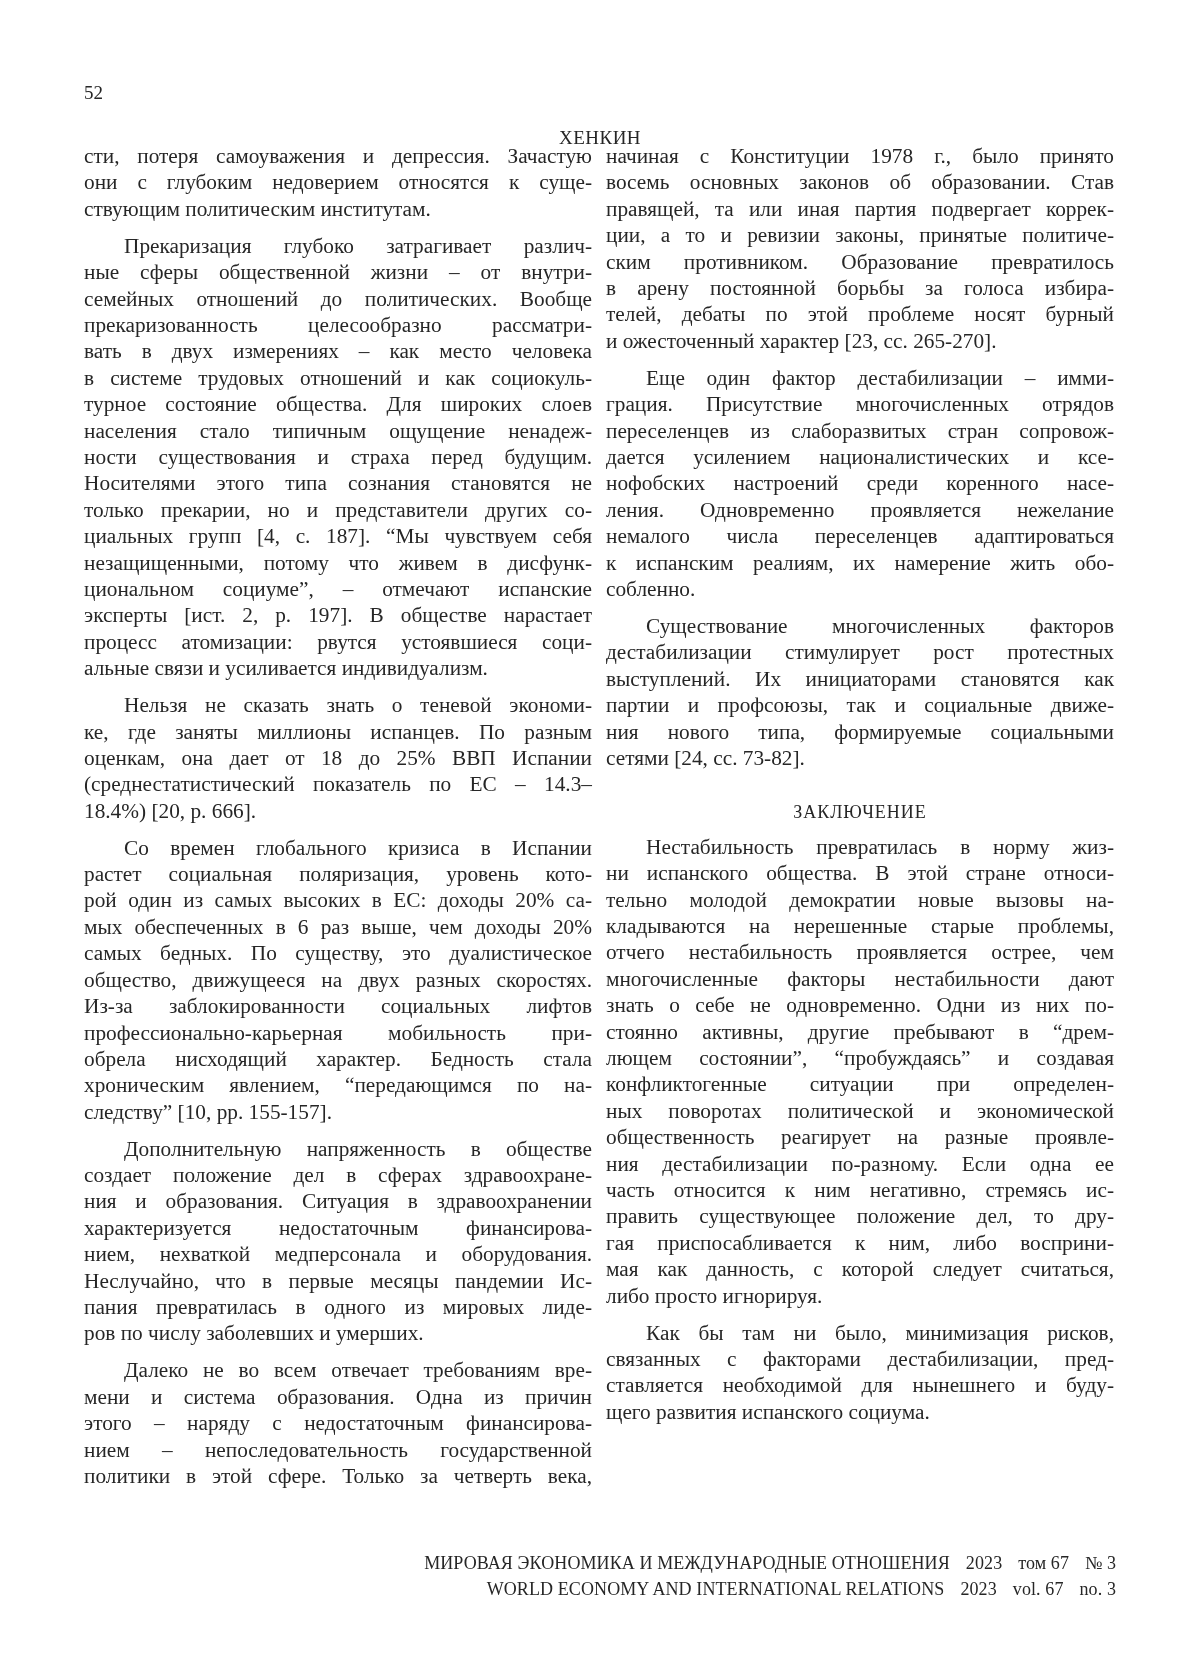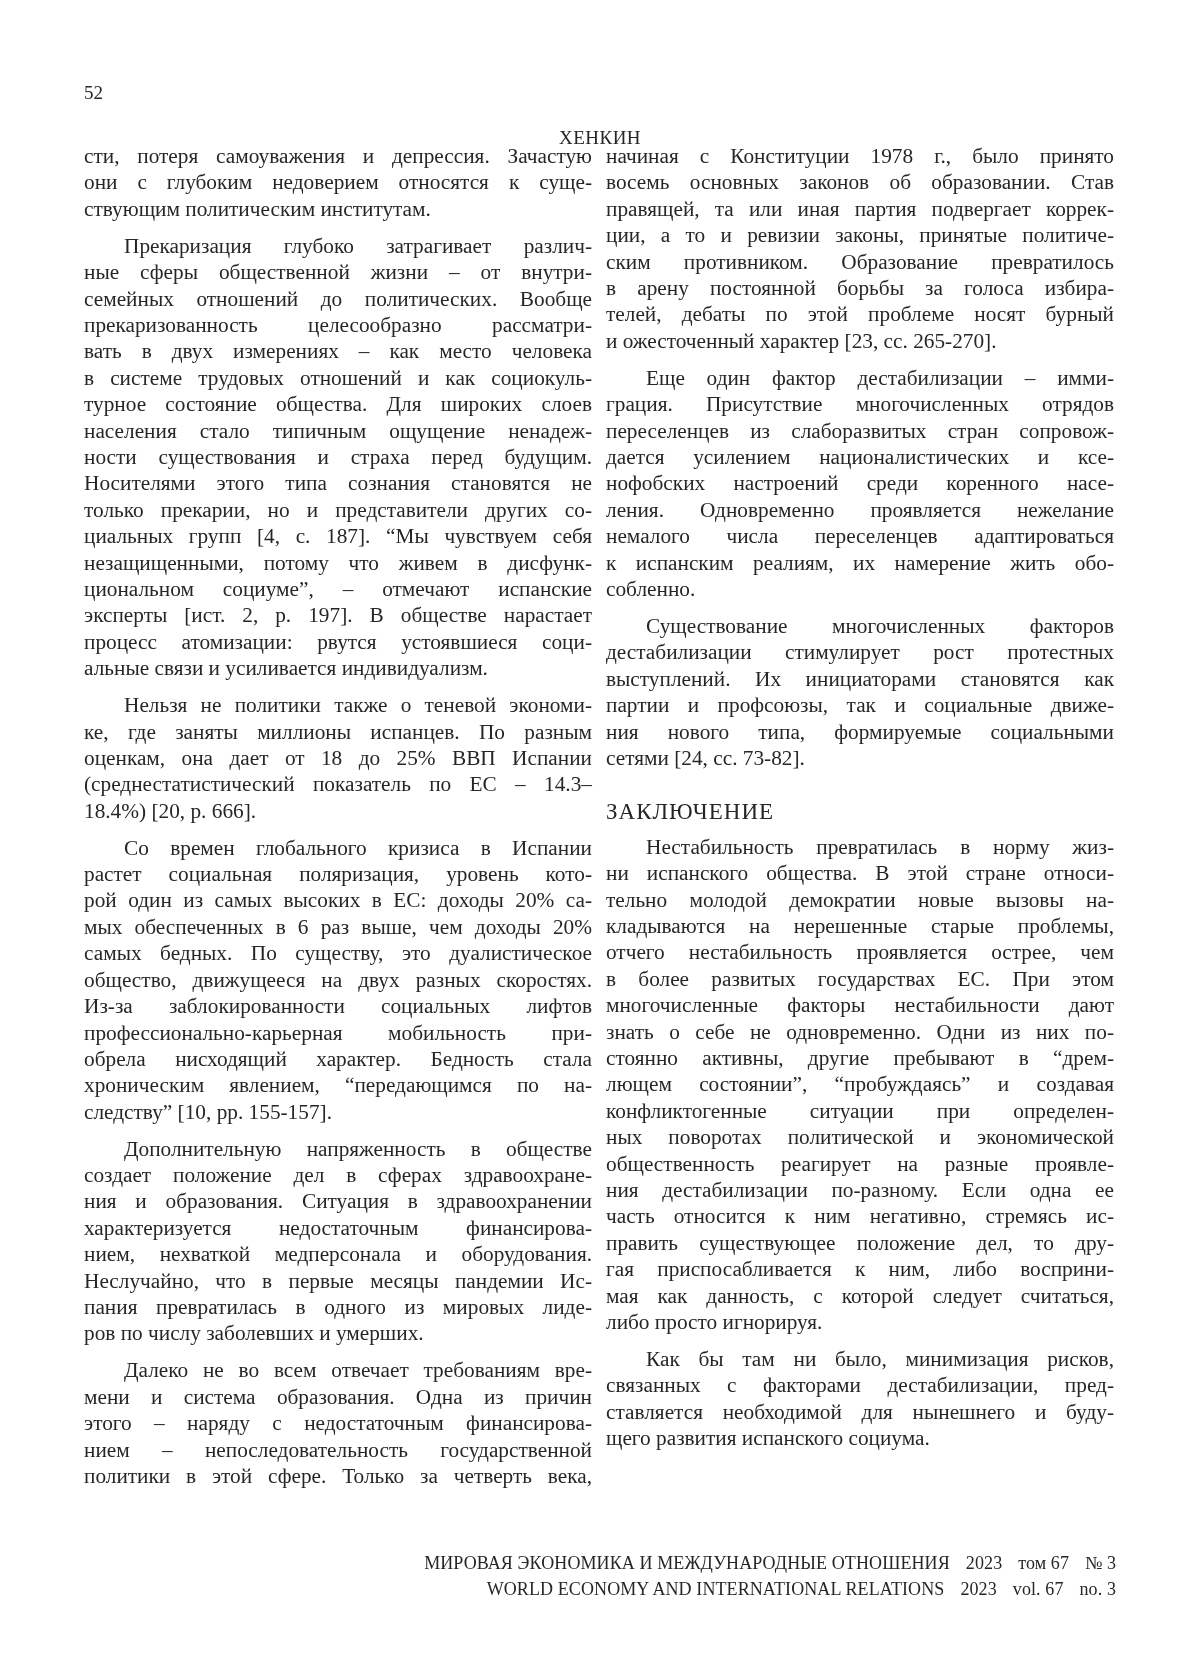--- a/index.html
+++ b/index.html
@@ -24,21 +24,21 @@
   .col-right { left: 606px; }
   .col p { margin: 0 0 10.5px 0; text-indent: 40px; }
   .col p.cont { text-indent: 0; }
   .col .line { display: block; text-align: justify; text-align-last: justify; white-space: nowrap; }
   .col .line.last { text-align-last: left; }
   .col p .line:first-child { padding-left: 40px; }
   .col p.cont .line:first-child { padding-left: 0; }
   .col p { text-indent: 0; }
 
   .section-title {
-    text-align: left; font-size: 23px; letter-spacing: 1px;
+    text-align: center; font-size: 18px; letter-spacing: 1px;
     margin: 28px 0 8px 0; text-indent: 0;
   }
 
   .footer {
     position: absolute; right: 84px; font-size: 18px; white-space: nowrap;
     text-align: right; letter-spacing: 0.1px;
   }
   .footer-ru { top: 1553px; }
   .footer-en { top: 1579px; font-family: Liberation Serif, serif; }
   .footer .gap { display: inline-block; width: 16px; }
@@ -70,21 +70,21 @@
       <span class="line">Носителями этого типа сознания становятся не</span>
       <span class="line">только прекарии, но и представители других со-</span>
       <span class="line">циальных групп [4, с. 187]. “Мы чувствуем себя</span>
       <span class="line">незащищенными, потому что живем в дисфунк-</span>
       <span class="line">циональном социуме”, – отмечают испанские</span>
       <span class="line">эксперты [ист. 2, р. 197]. В обществе нарастает</span>
       <span class="line">процесс атомизации: рвутся устоявшиеся соци-</span>
       <span class="line last">альные связи и усиливается индивидуализм.</span>
     </p>
     <p>
-      <span class="line">Нельзя не политики также о теневой экономи-</span>
+      <span class="line">Нельзя не сказать знать о теневой экономи-</span>
       <span class="line">ке, где заняты миллионы испанцев. По разным</span>
       <span class="line">оценкам, она дает от 18 до 25% ВВП Испании</span>
       <span class="line">(среднестатистический показатель по ЕС – 14.3–</span>
       <span class="line last">18.4%) [20, p. 666].</span>
     </p>
     <p>
       <span class="line">Со времен глобального кризиса в Испании</span>
       <span class="line">растет социальная поляризация, уровень кото-</span>
       <span class="line">рой один из самых высоких в ЕС: доходы 20% са-</span>
       <span class="line">мых обеспеченных в 6 раз выше, чем доходы 20%</span>
@@ -148,21 +148,20 @@
       </p>
     </div>
   <div class="section-title">ЗАКЛЮЧЕНИЕ</div>
   <div id="right-after">
       <p>
         <span class="line">Нестабильность превратилась в норму жиз-</span>
         <span class="line">ни испанского общества. В этой стране относи-</span>
         <span class="line">тельно молодой демократии новые вызовы на-</span>
         <span class="line">кладываются на нерешенные старые проблемы,</span>
         <span class="line">отчего нестабильность проявляется острее, чем</span>
-        <span class="line">в более развитых государствах ЕС. При этом</span>
         <span class="line">многочисленные факторы нестабильности дают</span>
         <span class="line">знать о себе не одновременно. Одни из них по-</span>
         <span class="line">стоянно активны, другие пребывают в “дрем-</span>
         <span class="line">лющем состоянии”, “пробуждаясь” и создавая</span>
         <span class="line">конфликтогенные ситуации при определен-</span>
         <span class="line">ных поворотах политической и экономической</span>
         <span class="line">общественность реагирует на разные проявле-</span>
         <span class="line">ния дестабилизации по-разному. Если одна ее</span>
         <span class="line">часть относится к ним негативно, стремясь ис-</span>
         <span class="line">править существующее положение дел, то дру-</span>

